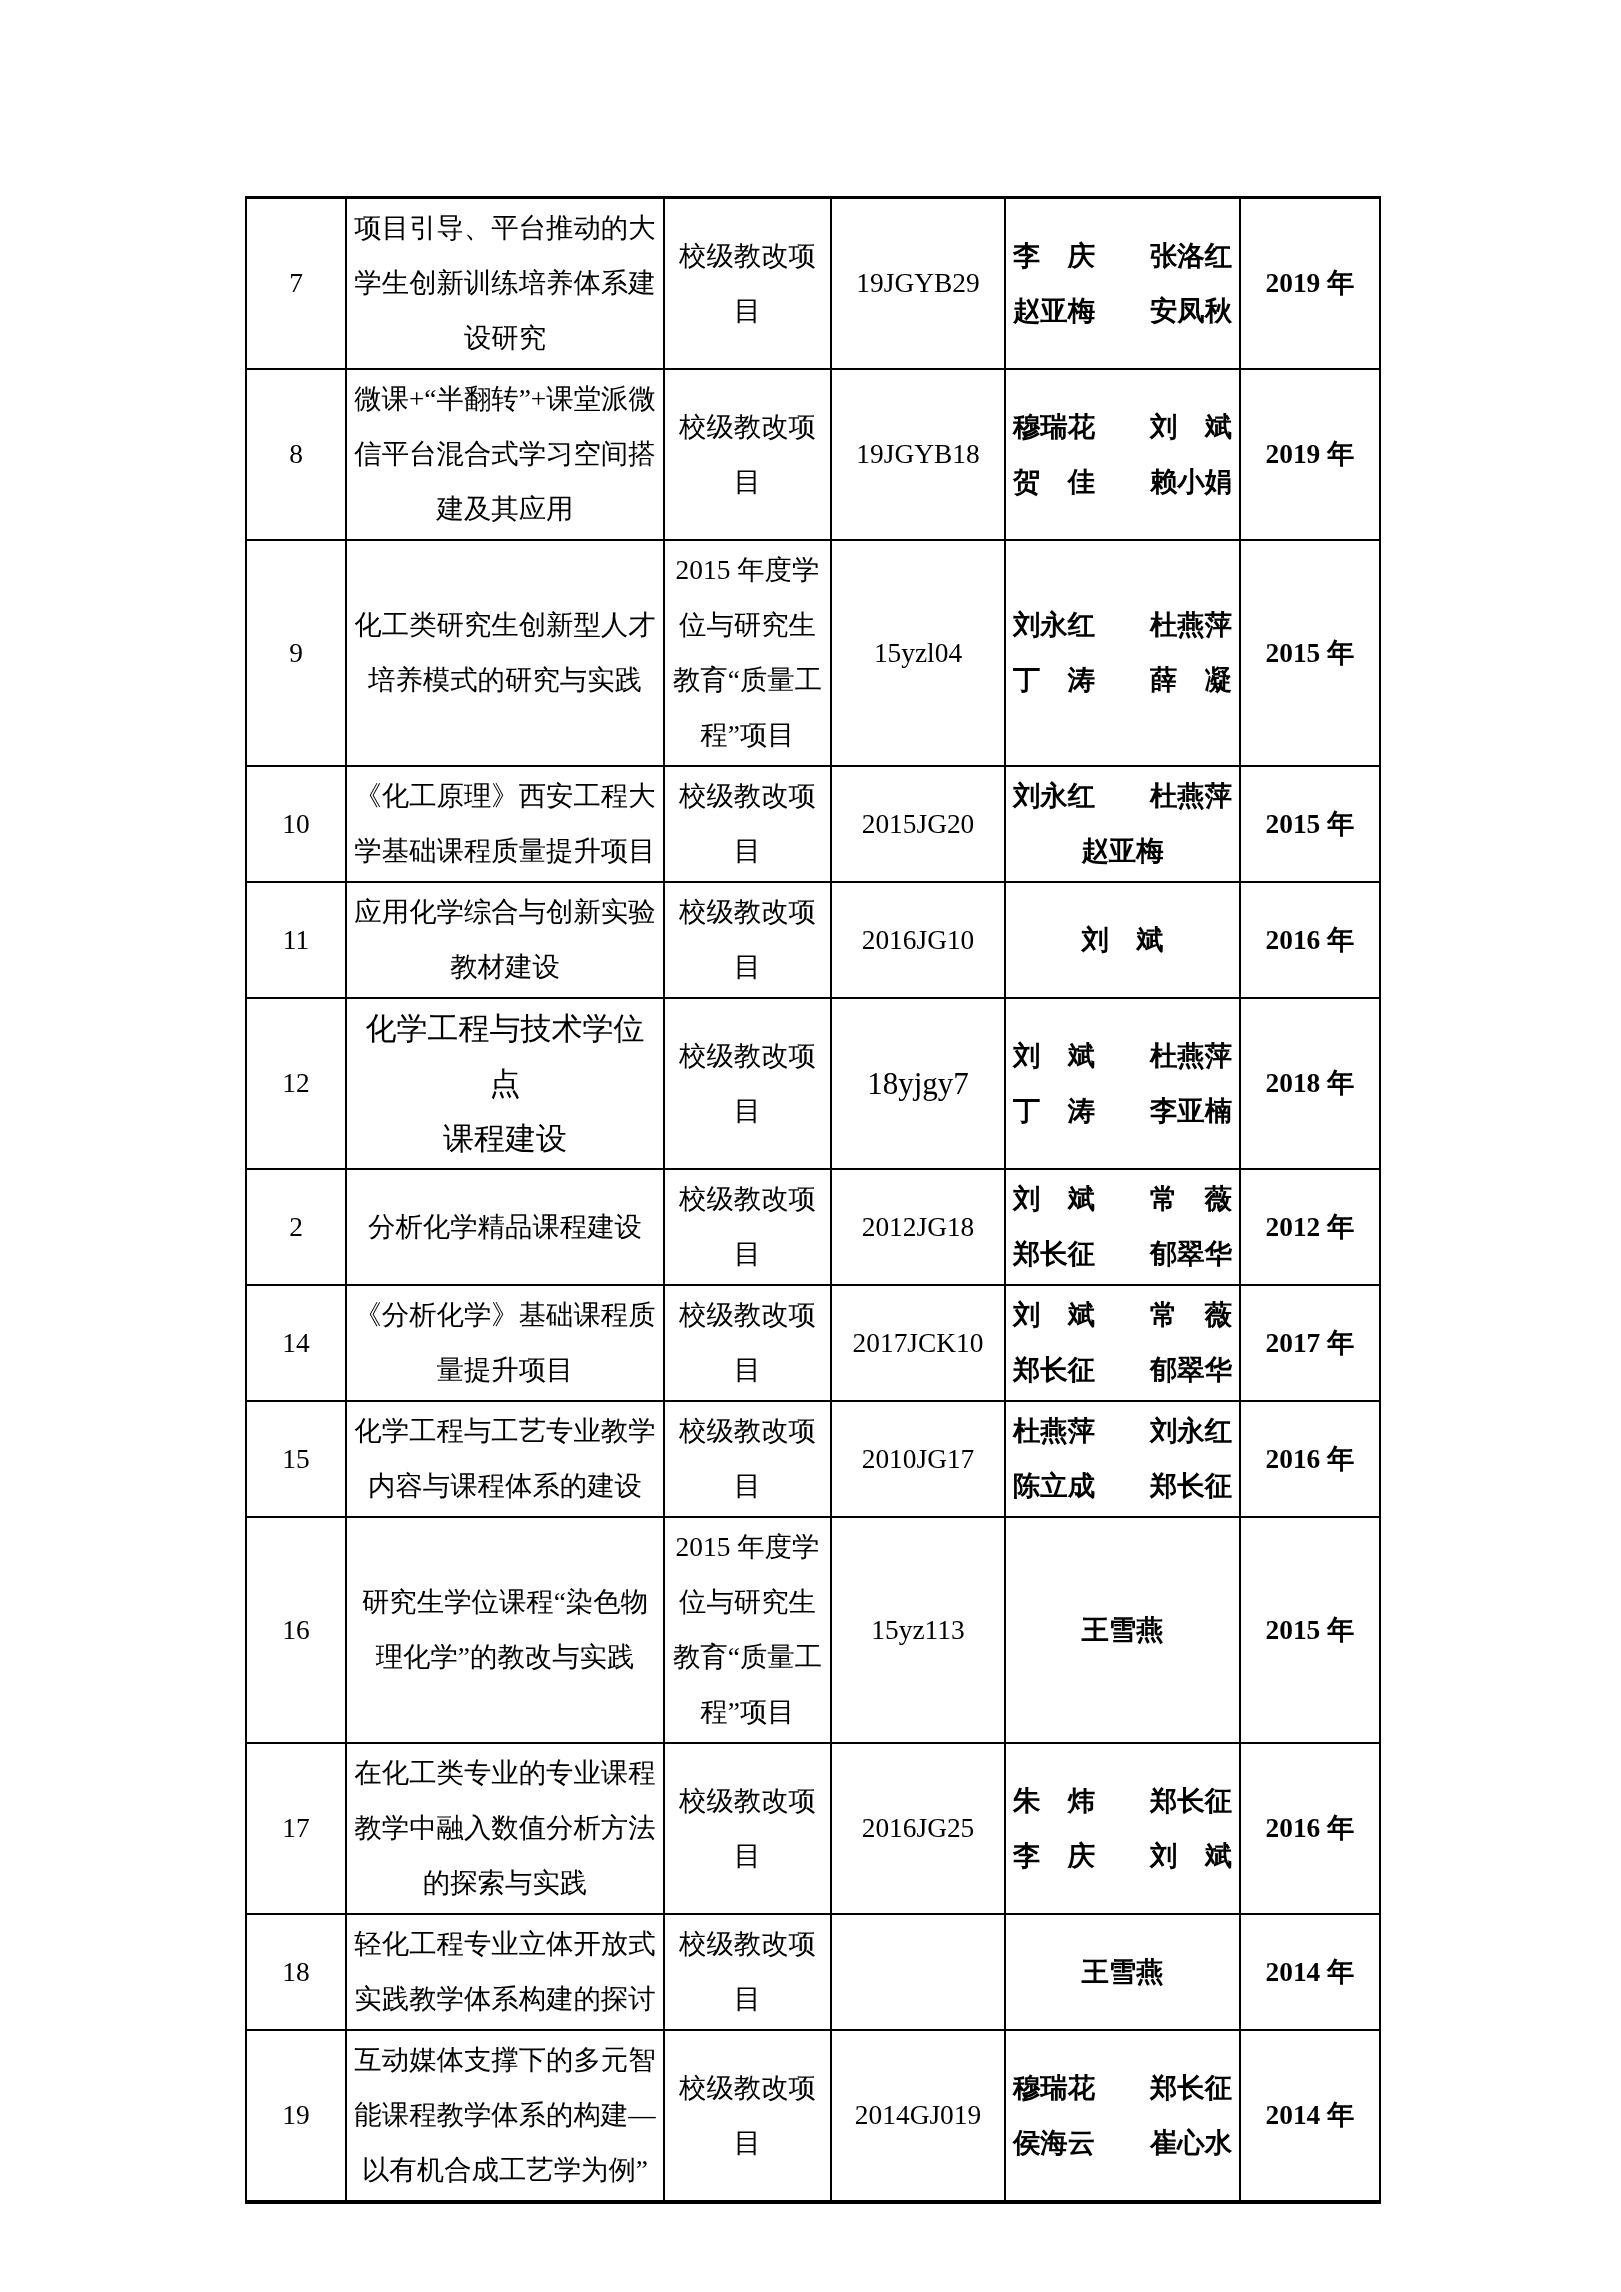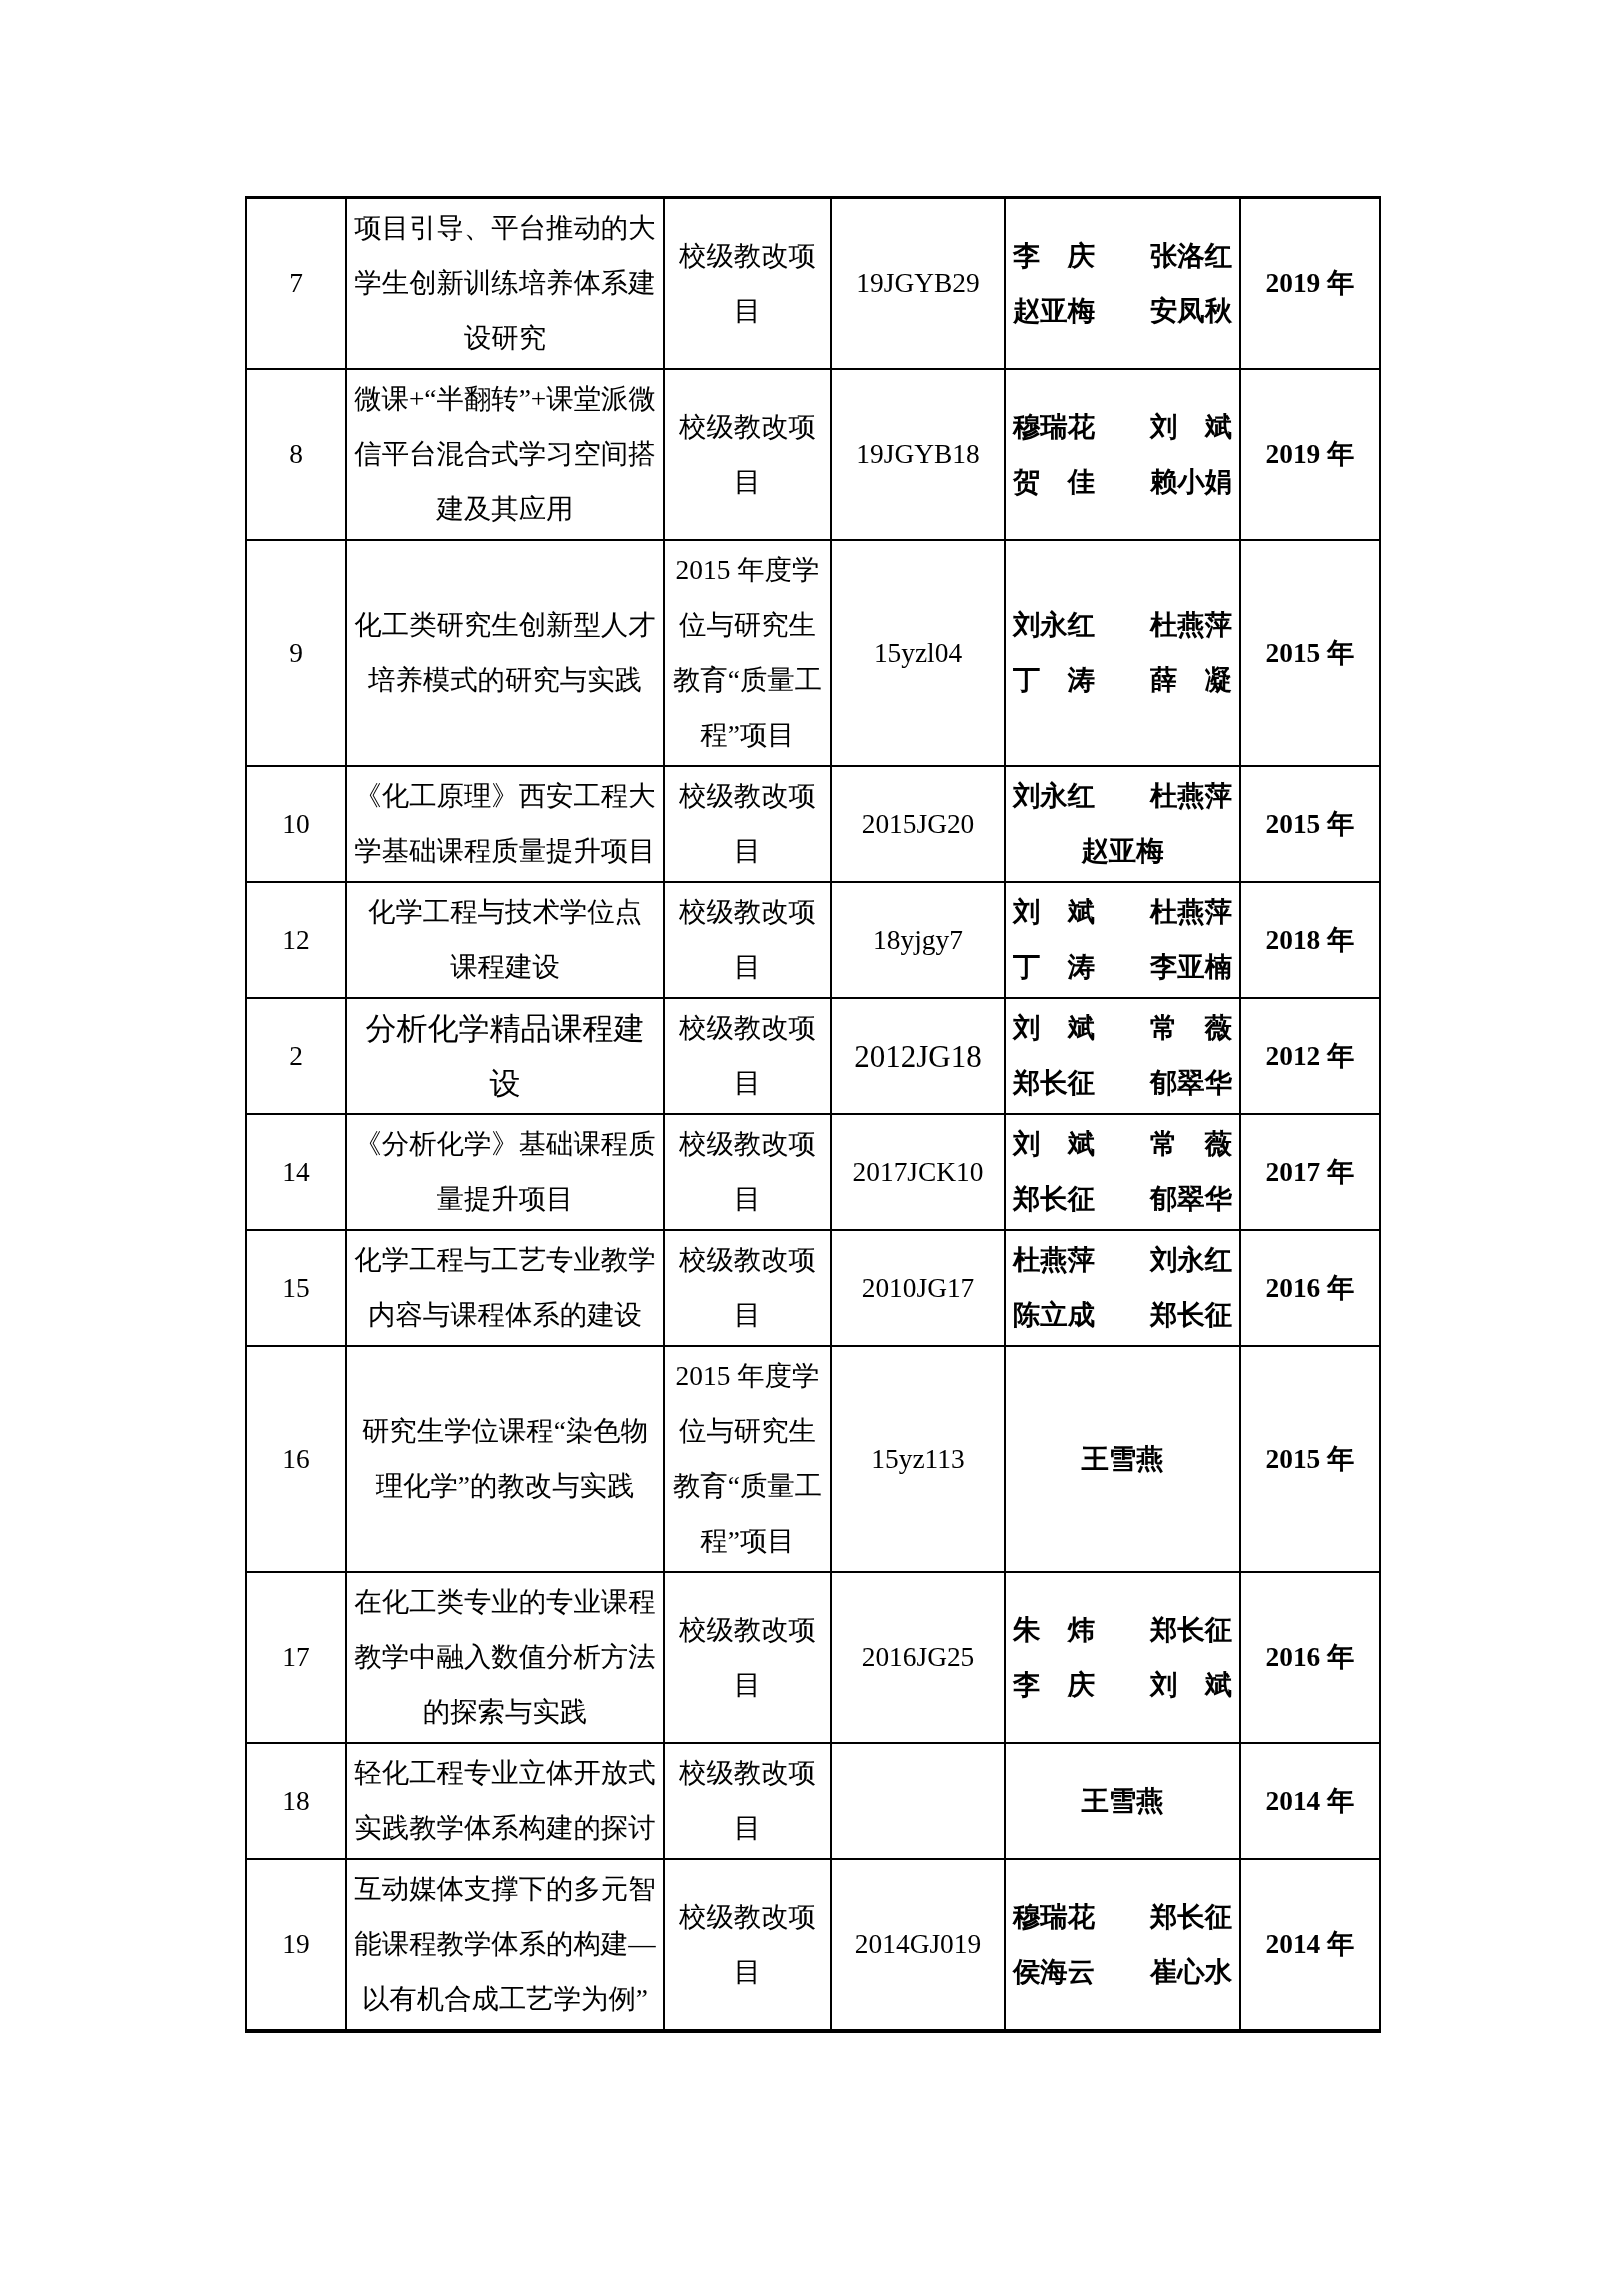--- a/index.html
+++ b/index.html
@@ -98,20 +98,30 @@
         <td class="col-no">10</td>
         <td class="col-title">《化工原理》西安工程大
 学基础课程质量提升项目</td>
         <td class="col-type">校级教改项
 目</td>
         <td class="col-code">2015JG20</td>
         <td class="col-people">刘永红　　杜燕萍
 赵亚梅</td>
         <td class="col-year">2015 年</td>
       </tr>
+      <tr style="height:110px">
+        <td class="col-no">11</td>
+        <td class="col-title">应用化学综合与创新实验
+教材建设</td>
+        <td class="col-type">校级教改项
+目</td>
+        <td class="col-code">2016JG10</td>
+        <td class="col-people">刘　斌</td>
+        <td class="col-year">2016 年</td>
+      </tr>
       <tr style="height:116px">
         <td class="col-no">12</td>
         <td class="col-title">化学工程与技术学位点
 课程建设</td>
         <td class="col-type">校级教改项
 目</td>
         <td class="col-code">18yjgy7</td>
         <td class="col-people">刘　斌　　杜燕萍
 丁　涛　　李亚楠</td>
         <td class="col-year">2018 年</td>

